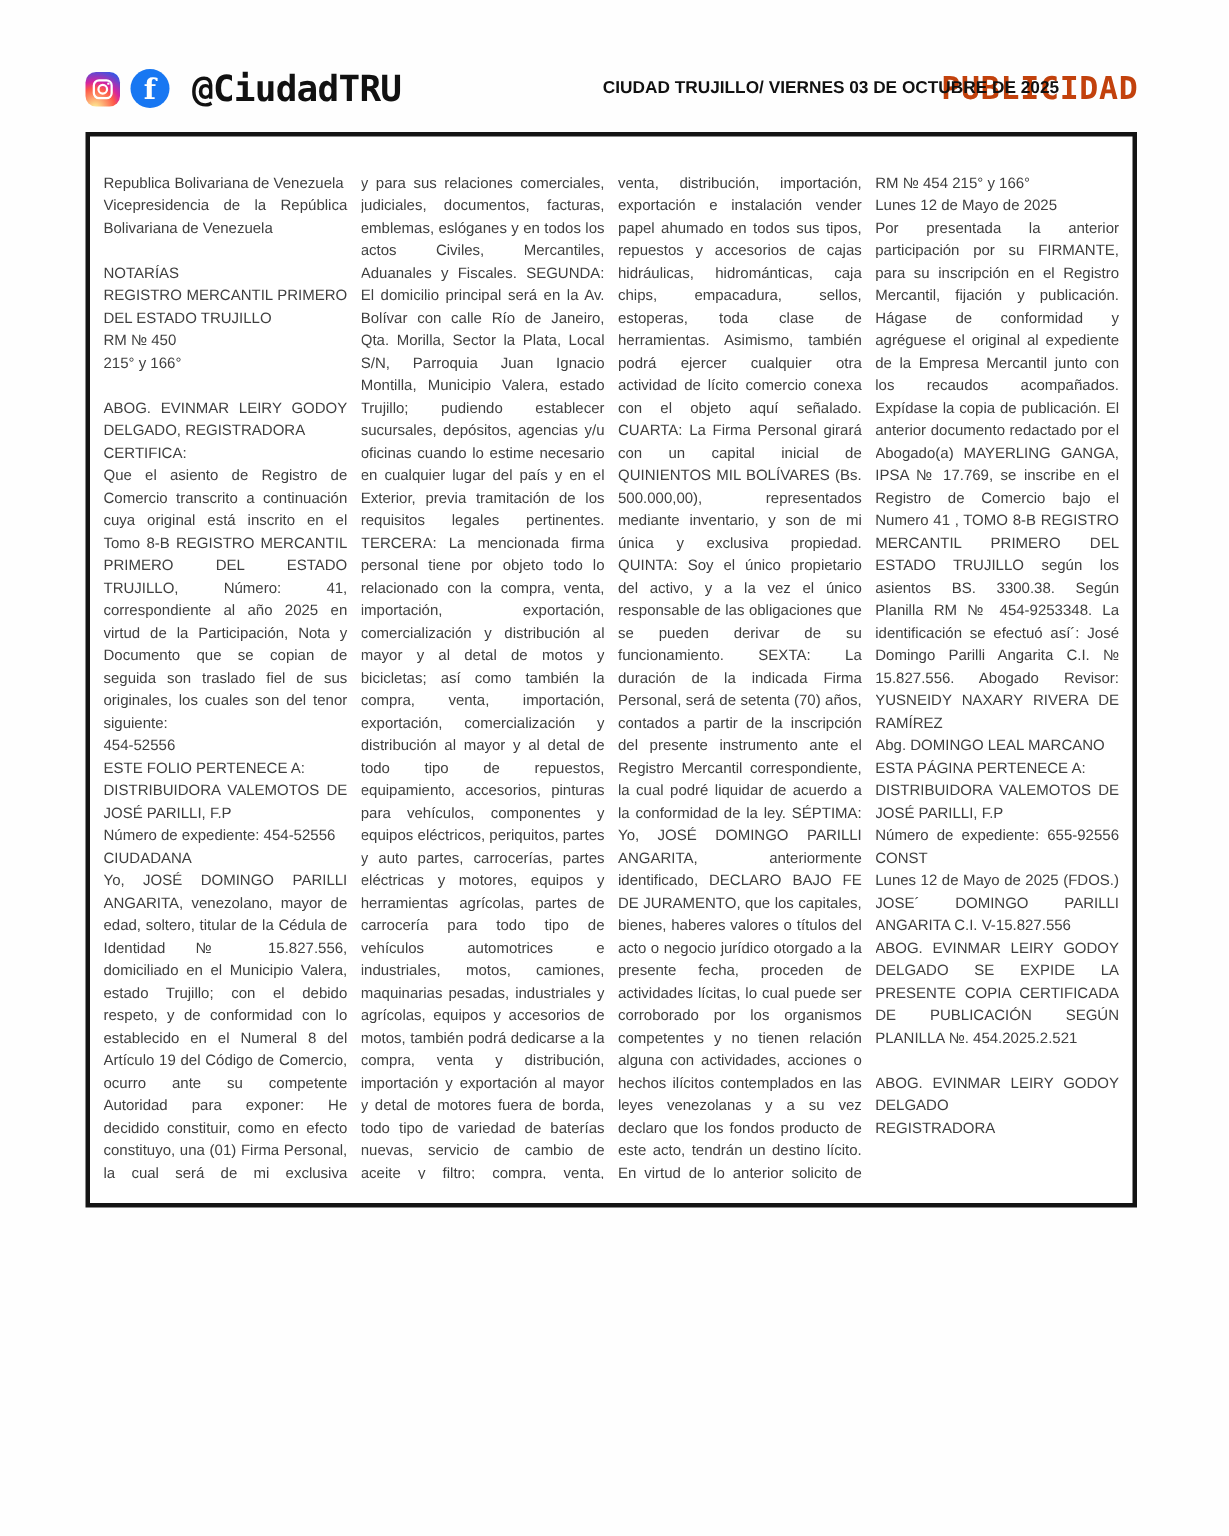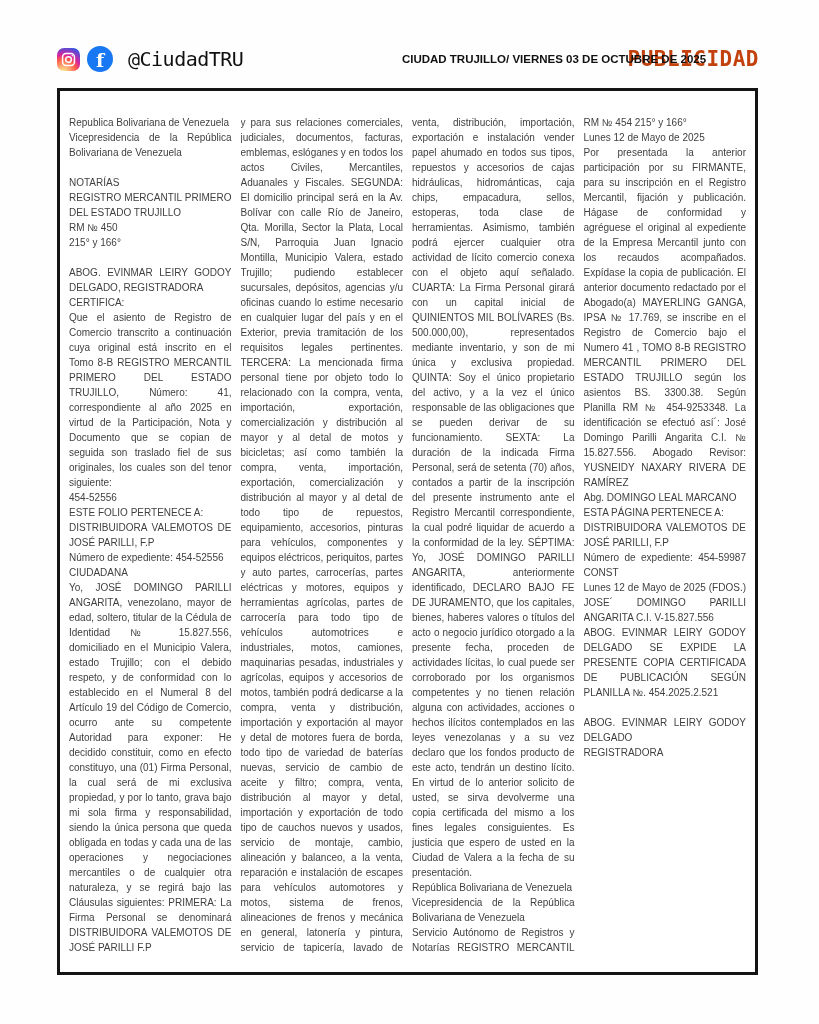--- a/index.html
+++ b/index.html
@@ -26,42 +26,42 @@
     width: 26px; height: 26px; border-radius: 50%;
     background: #1877f2; color: #fff;
     display: flex; align-items: center; justify-content: center;
     font-family: "DejaVu Serif", serif;
     font-weight: bold; font-size: 19px; line-height: 1;
   }
   .fb-icon span { position: relative; top: 1px; }
   .handle {
     margin-left: 8px;
     font-family: "DejaVu Sans Mono", monospace;
-    font-weight: normal; font-size: 20px; color: #111;
+    font-weight: bold; font-size: 24px; color: #111;
     letter-spacing: -0.5px;
   }
   .dateline {
     position: absolute; left: 50%; transform: translateX(-2%);
     font-family: "Liberation Sans", sans-serif;
     font-weight: bold; font-size: 11.5px; color: #111;
     letter-spacing: 0px; white-space: nowrap;
     font-stretch: condensed;
     text-align: center;
   }
   .publicidad {
     margin-left: auto;
     font-family: "DejaVu Sans Mono", monospace;
     font-weight: bold; font-size: 21px;
     letter-spacing: 0.5px;
   }
 
   
   .doc-box {
     position: absolute; left: 57px; top: 88px;
-    width: 701px; height: 887px;
+    width: 701px; height: 717px;
     border: 3px solid #141414;
     background: #fff;
     padding: 24px 9px 16px 9px;
     display: flex; gap: 9px;
     overflow: hidden;
   }
   .col {
     width: 171px; flex: 1 1 0;
     font-size: 10px; line-height: 15px;
     color: #3f3f3f;
@@ -123,21 +123,21 @@
         <p>Vicepresidencia de la República Bolivariana de Venezuela</p>
         <p>Servicio Autónomo de Registros y Notarías REGISTRO MERCANTIL PRIMERO DEL ESTADO TRUJILLO</p>
       </div>
     <div class="col">
         <p>RM № 454 215° y 166°</p>
         <p>Lunes 12 de Mayo de 2025</p>
         <p>Por presentada la anterior participación por su FIRMANTE, para su inscripción en el Registro Mercantil, fijación y publicación. Hágase de conformidad y agréguese el original al expediente de la Empresa Mercantil junto con los recaudos acompañados. Expídase la copia de publicación. El anterior documento redactado por el Abogado(a) MAYERLING GANGA, IPSA № 17.769, se inscribe en el Registro de Comercio bajo el Numero 41 , TOMO 8-B REGISTRO MERCANTIL PRIMERO DEL ESTADO TRUJILLO según los asientos BS. 3300.38. Según Planilla RM № 454-9253348. La identificación se efectuó así´: José Domingo Parilli Angarita C.I. № 15.827.556. Abogado Revisor: YUSNEIDY NAXARY RIVERA DE RAMÍREZ</p>
         <p>Abg. DOMINGO LEAL MARCANO</p>
         <p>ESTA PÁGINA PERTENECE A:</p>
         <p>DISTRIBUIDORA VALEMOTOS DE JOSÉ PARILLI, F.P</p>
-        <p>Número de expediente: 454-59987 CONST</p>
+        <p>Número de expediente: 655-92556 CONST</p>
         <p>Lunes 12 de Mayo de 2025 (FDOS.) JOSE´ DOMINGO PARILLI ANGARITA C.I. V-15.827.556</p>
         <p>ABOG. EVINMAR LEIRY GODOY DELGADO SE EXPIDE LA PRESENTE COPIA CERTIFICADA DE PUBLICACIÓN SEGÚN PLANILLA №. 454.2025.2.521</p>
         <div class="spacer"></div>
         <p>ABOG. EVINMAR LEIRY GODOY DELGADO</p>
         <p>REGISTRADORA</p>
       </div>
   </div>
 
 </div>
 

